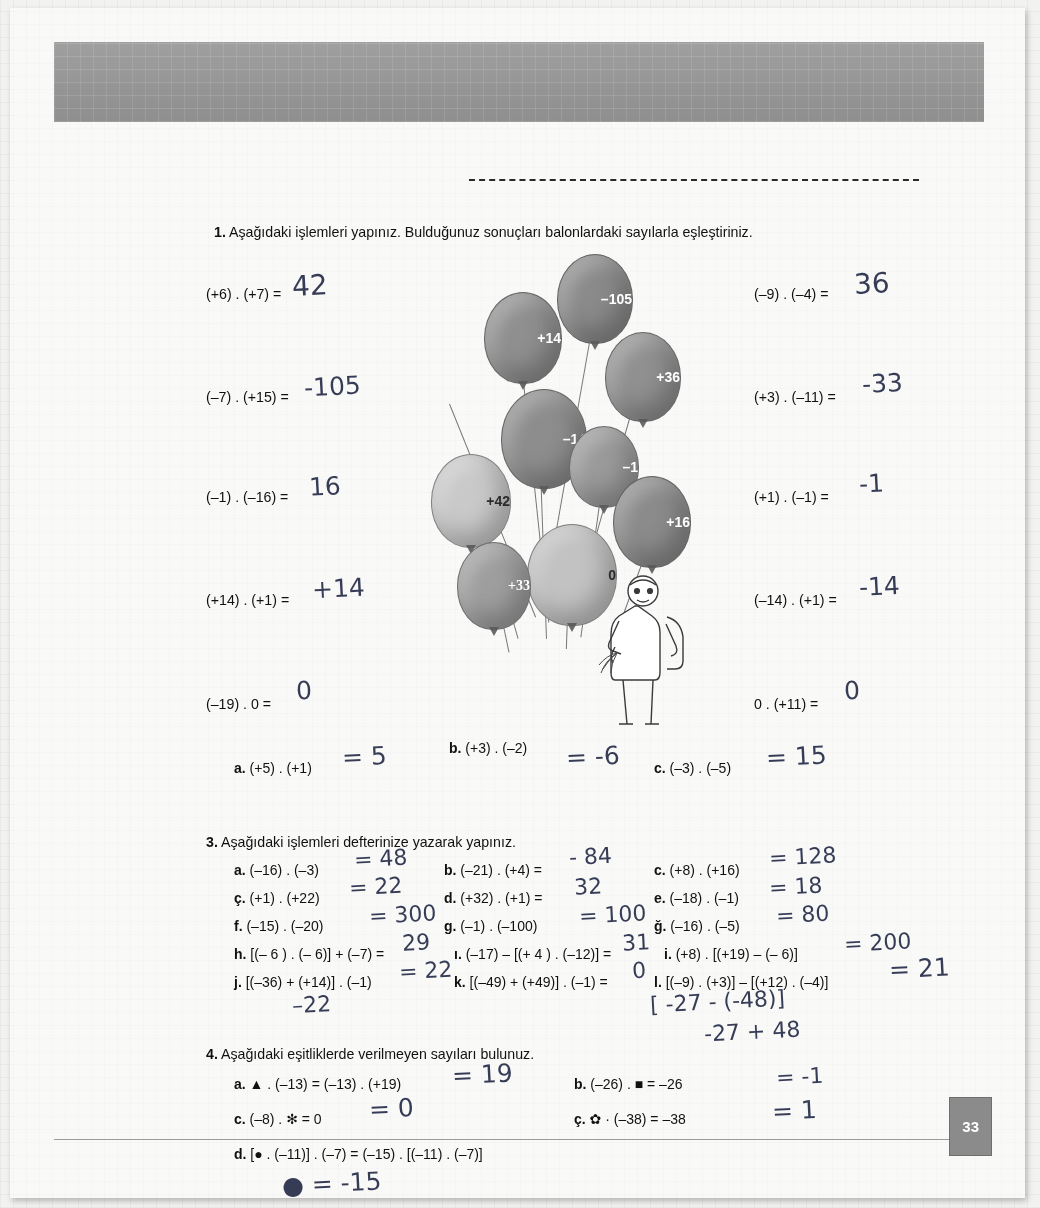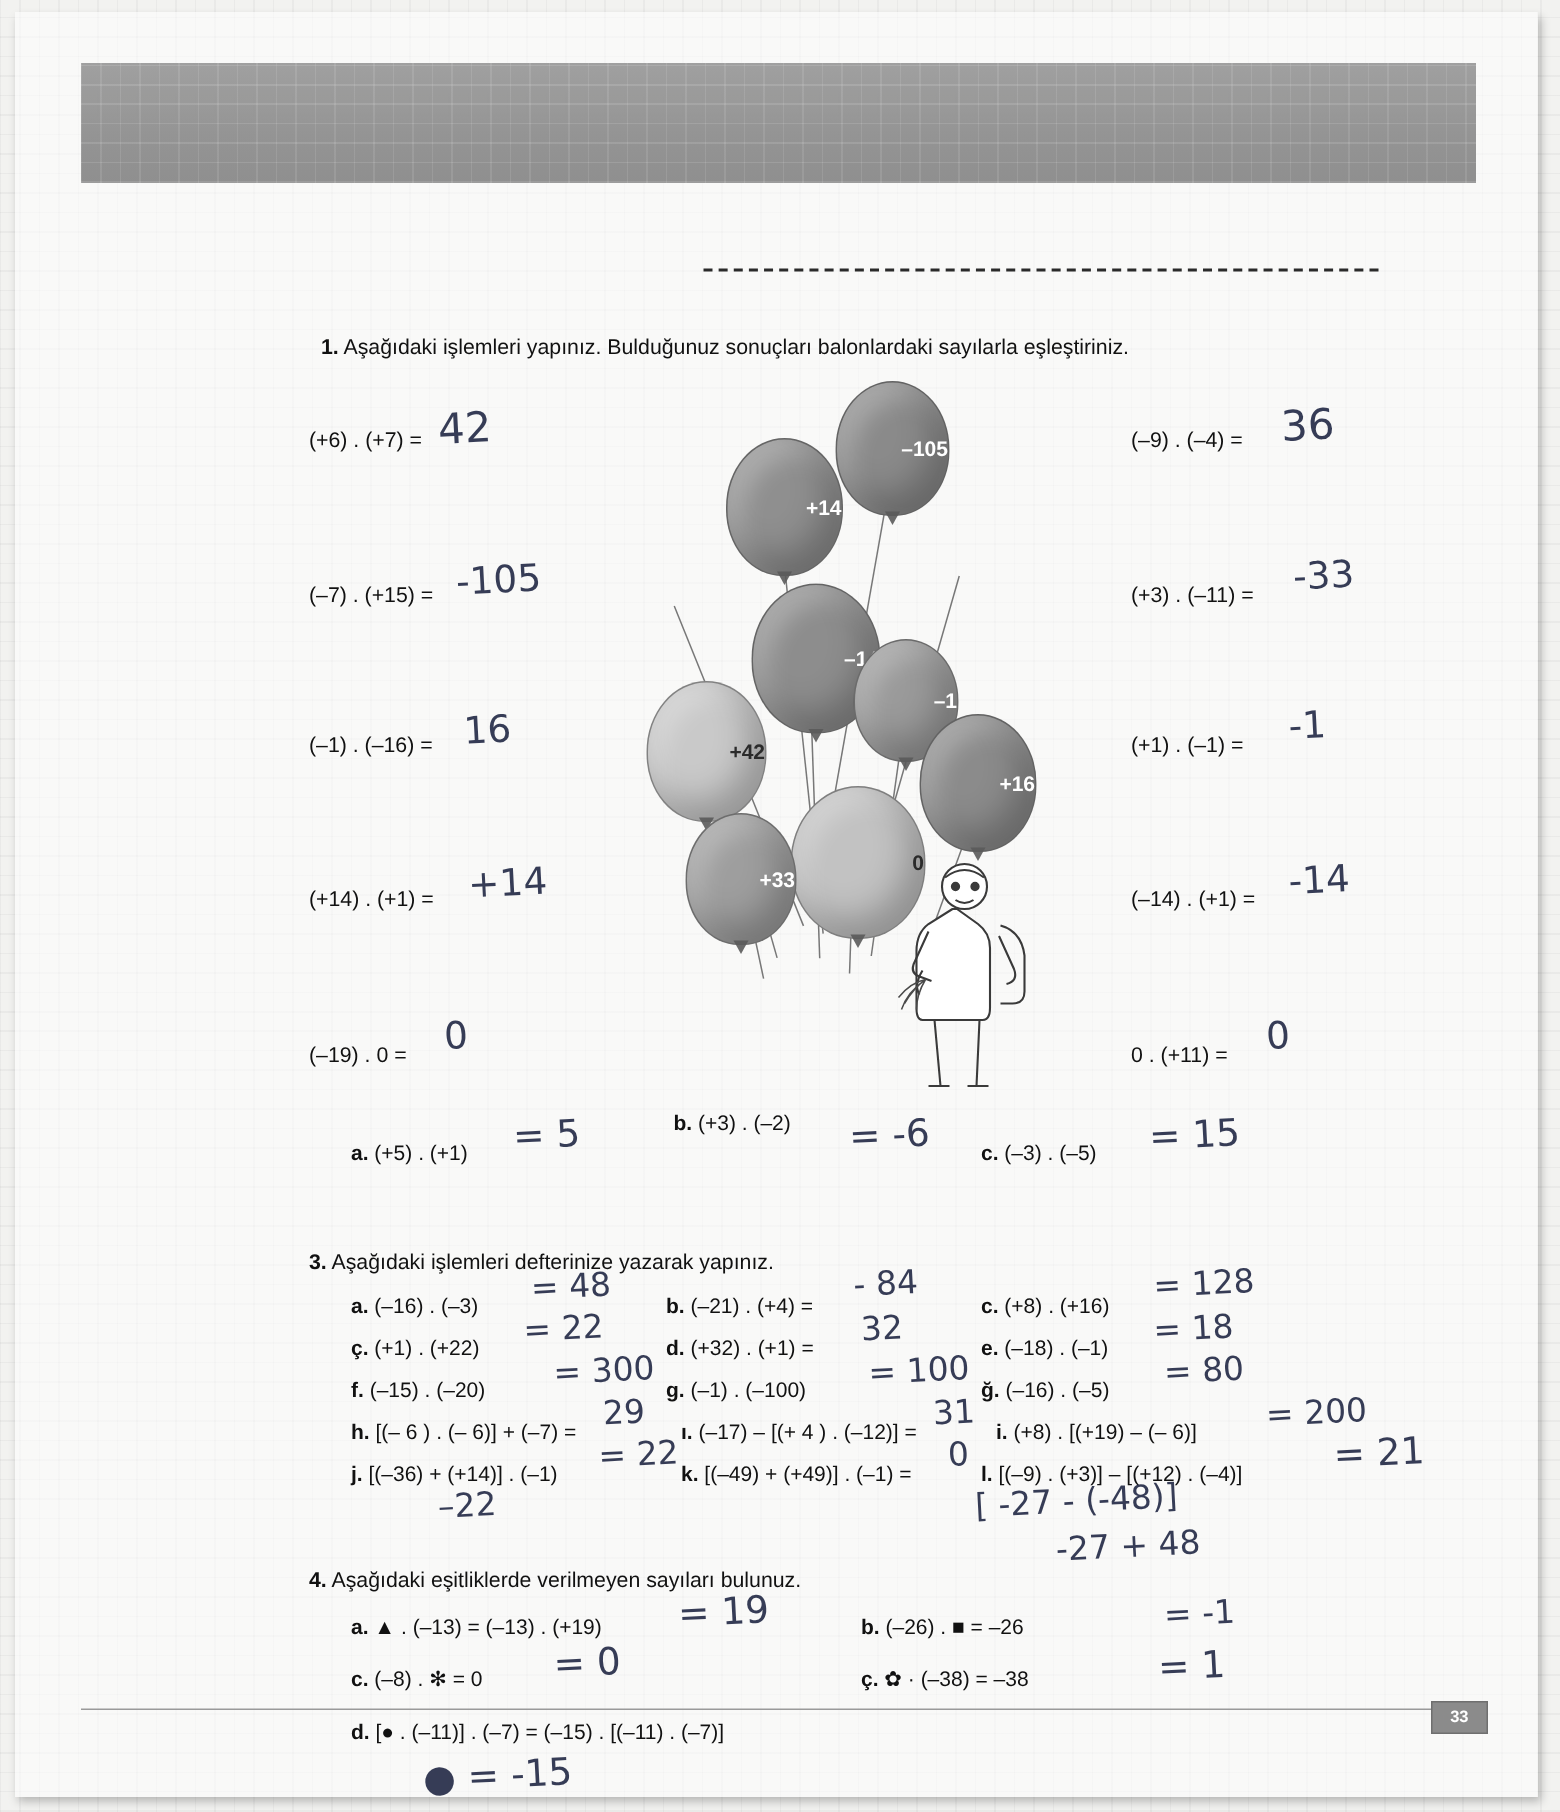--- a/index.html
+++ b/index.html
@@ -91,22 +91,22 @@
     border-top:9px solid rgba(90,90,90,.9);
   }
   .string{
     position:absolute;width:1px;background:#777;transform-origin:top center;
   }
   .person{
     position:absolute;left:543px;top:545px;width:110px;height:160px;
   }
   .page-num{
     position:absolute;right:22px;bottom:44px;
-    background:#8b8b8b;color:#fff;font-weight:bold;font-size:11px;
-    padding:4px 12px;border:1px solid #6f6f6f;
+    background:#8b8b8b;color:#fff;font-weight:bold;font-size:15px;
+    padding:20px 12px;border:1px solid #6f6f6f;
   }
   .bottom-rule{
     position:absolute;left:0px;bottom:60px;width:930px;border-top:1px solid #9a9a9a;
   }
   .sub{position:absolute;font-size:14px;color:#111;}
   .b{font-weight:bold;}
 </style>
 </head>
 <body>
 
@@ -165,36 +165,39 @@
         <div class="string" style="left:245px;top:275px;height:120px;transform:rotate(20deg);"></div>
         <div class="string" style="left:160px;top:305px;height:90px;transform:rotate(2deg);"></div>
         <div class="string" style="left:85px;top:330px;height:70px;transform:rotate(-12deg);"></div>
 
         <div class="balloon" style="left:148px;top:0px;width:74px;height:88px;background:#8a8a8a;">
             <span>–105</span>
           </div>
         <div class="balloon" style="left:75px;top:38px;width:76px;height:90px;background:#8f8f8f;">
             <span>+14</span>
           </div>
+        <div class="balloon" style="left:196px;top:78px;width:74px;height:88px;background:#909090;">
+            <span>+36</span>
+          </div>
         <div class="balloon" style="left:92px;top:135px;width:84px;height:98px;background:#8d8d8d;">
             <span>–14</span>
           </div>
         <div class="balloon" style="left:160px;top:172px;width:68px;height:80px;background:#9a9a9a;">
             <span>–1</span>
           </div>
         <div class="balloon" style="left:22px;top:200px;width:78px;height:92px;background:#c9c9c9;color:#2b2b2b;">
             <span>+42</span>
           </div>
         <div class="balloon" style="left:204px;top:222px;width:76px;height:90px;background:#8b8b8b;">
             <span>+16</span>
           </div>
         <div class="balloon" style="left:118px;top:270px;width:88px;height:100px;background:#c2c2c2;color:#2b2b2b;">
             <span>0</span>
           </div>
-        <div class="balloon" style="left:48px;top:288px;width:72px;height:86px;background:#9e9e9e;">
+        <div class="balloon" style="left:48px;top:288px;width:72px;height:86px;background:#9e9e9e;font-family:Liberation Serif, serif;">
             <span>+33</span>
           </div>
       </div>
 
       <svg class="person" viewBox="0 0 110 160">
         <g fill="none" stroke="#3a3a3a" stroke-width="1.4">
           <circle cx="46" cy="22" r="15" fill="#fff"></circle>
           <path d="M33 16 q13 -10 26 0"></path>
           <circle cx="40" cy="22" r="2.4" fill="#3a3a3a"></circle>
           <circle cx="53" cy="22" r="2.4" fill="#3a3a3a"></circle>

